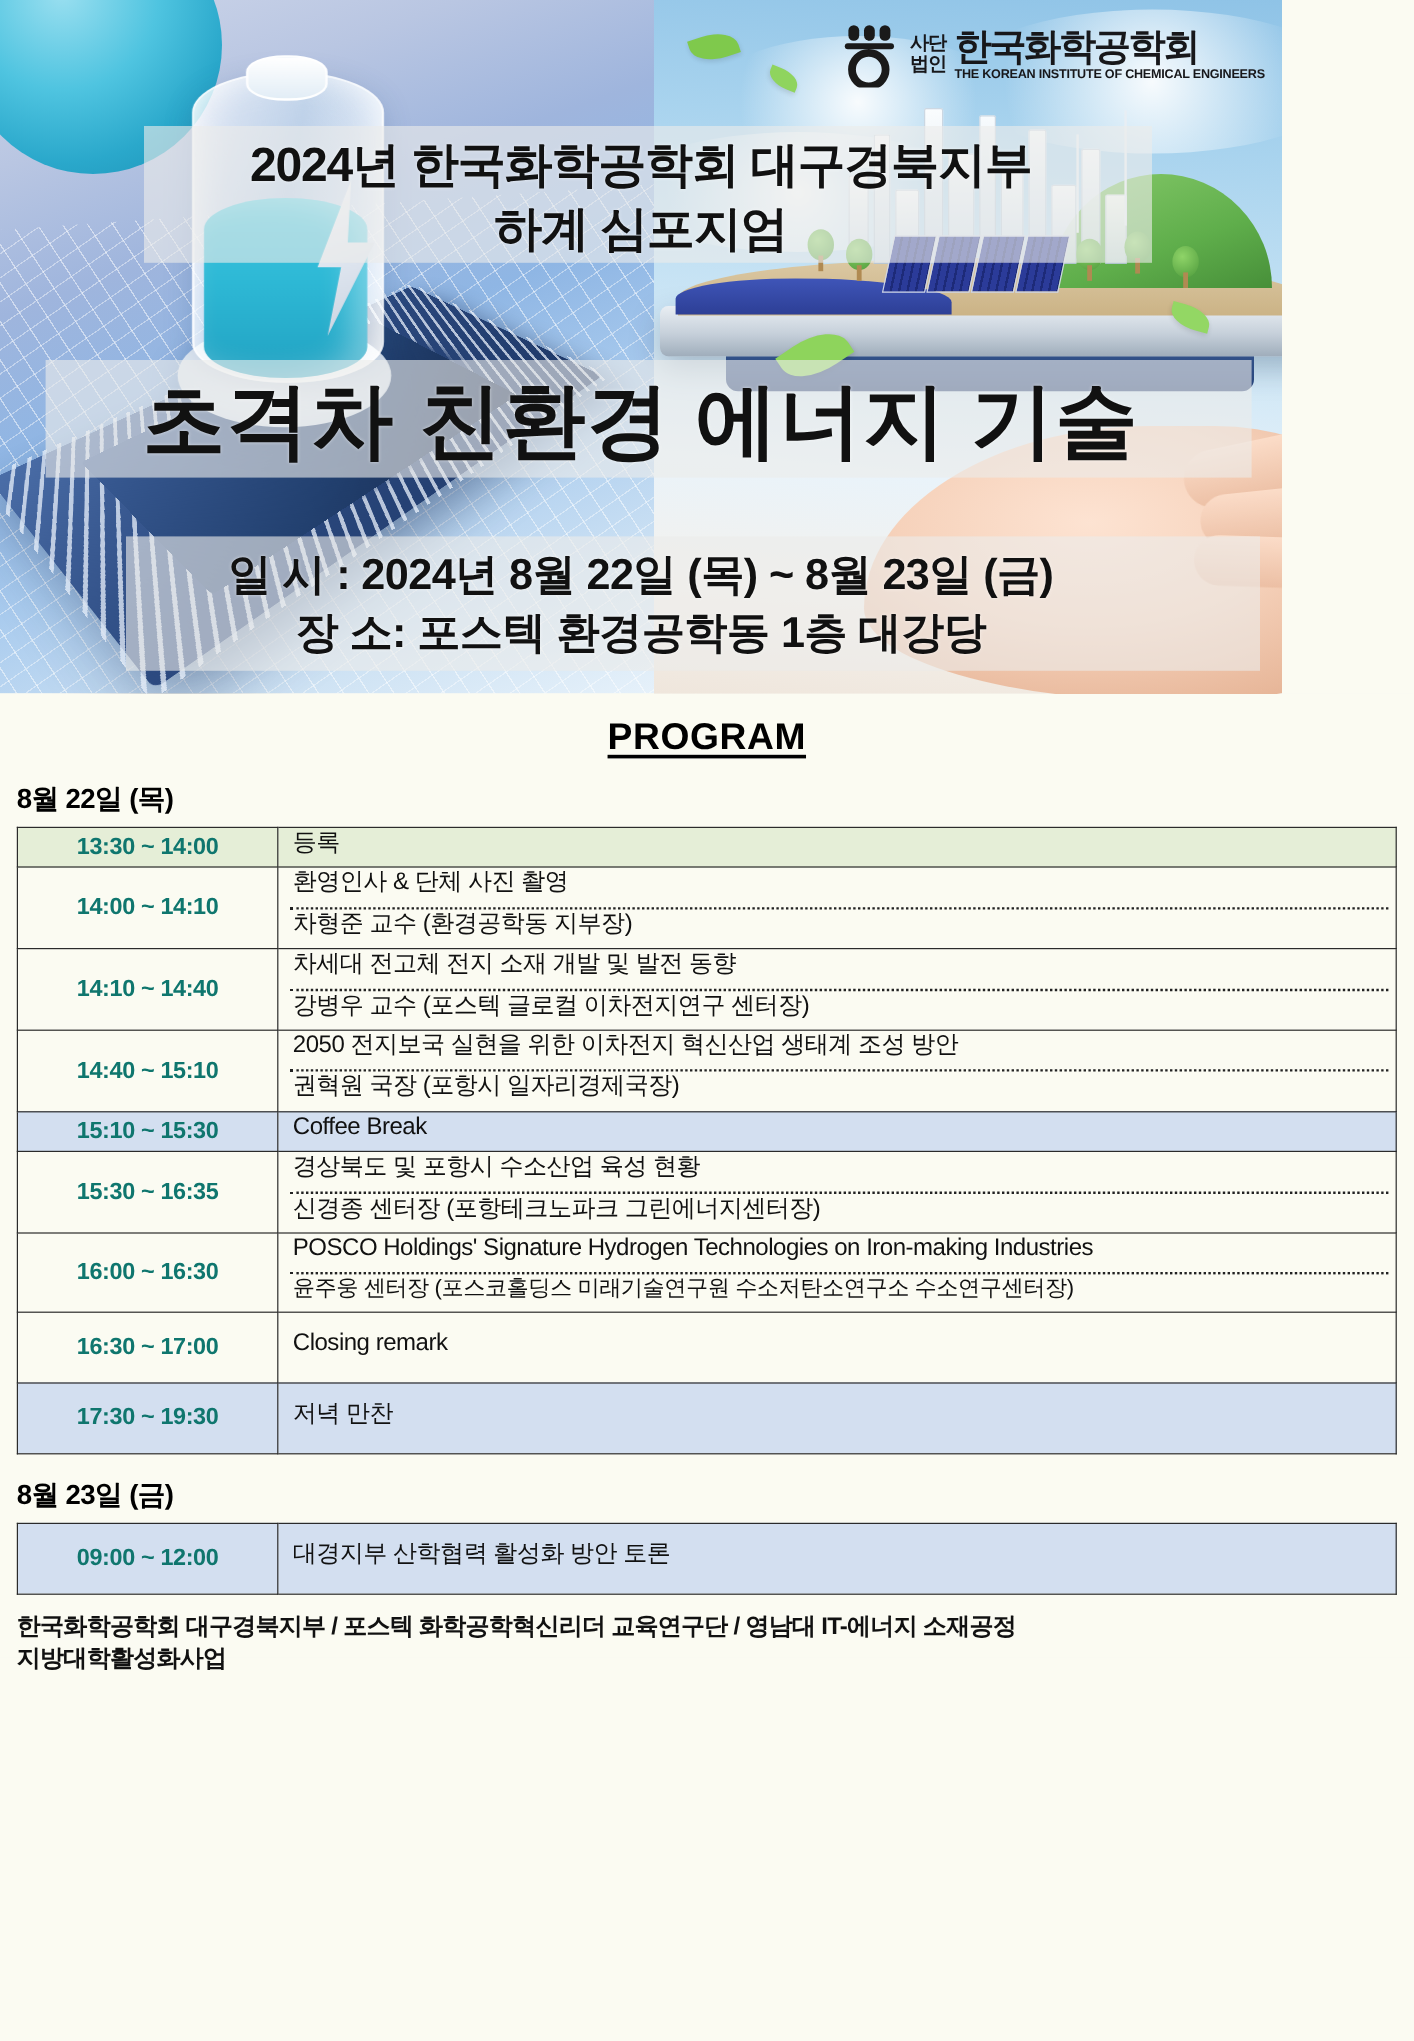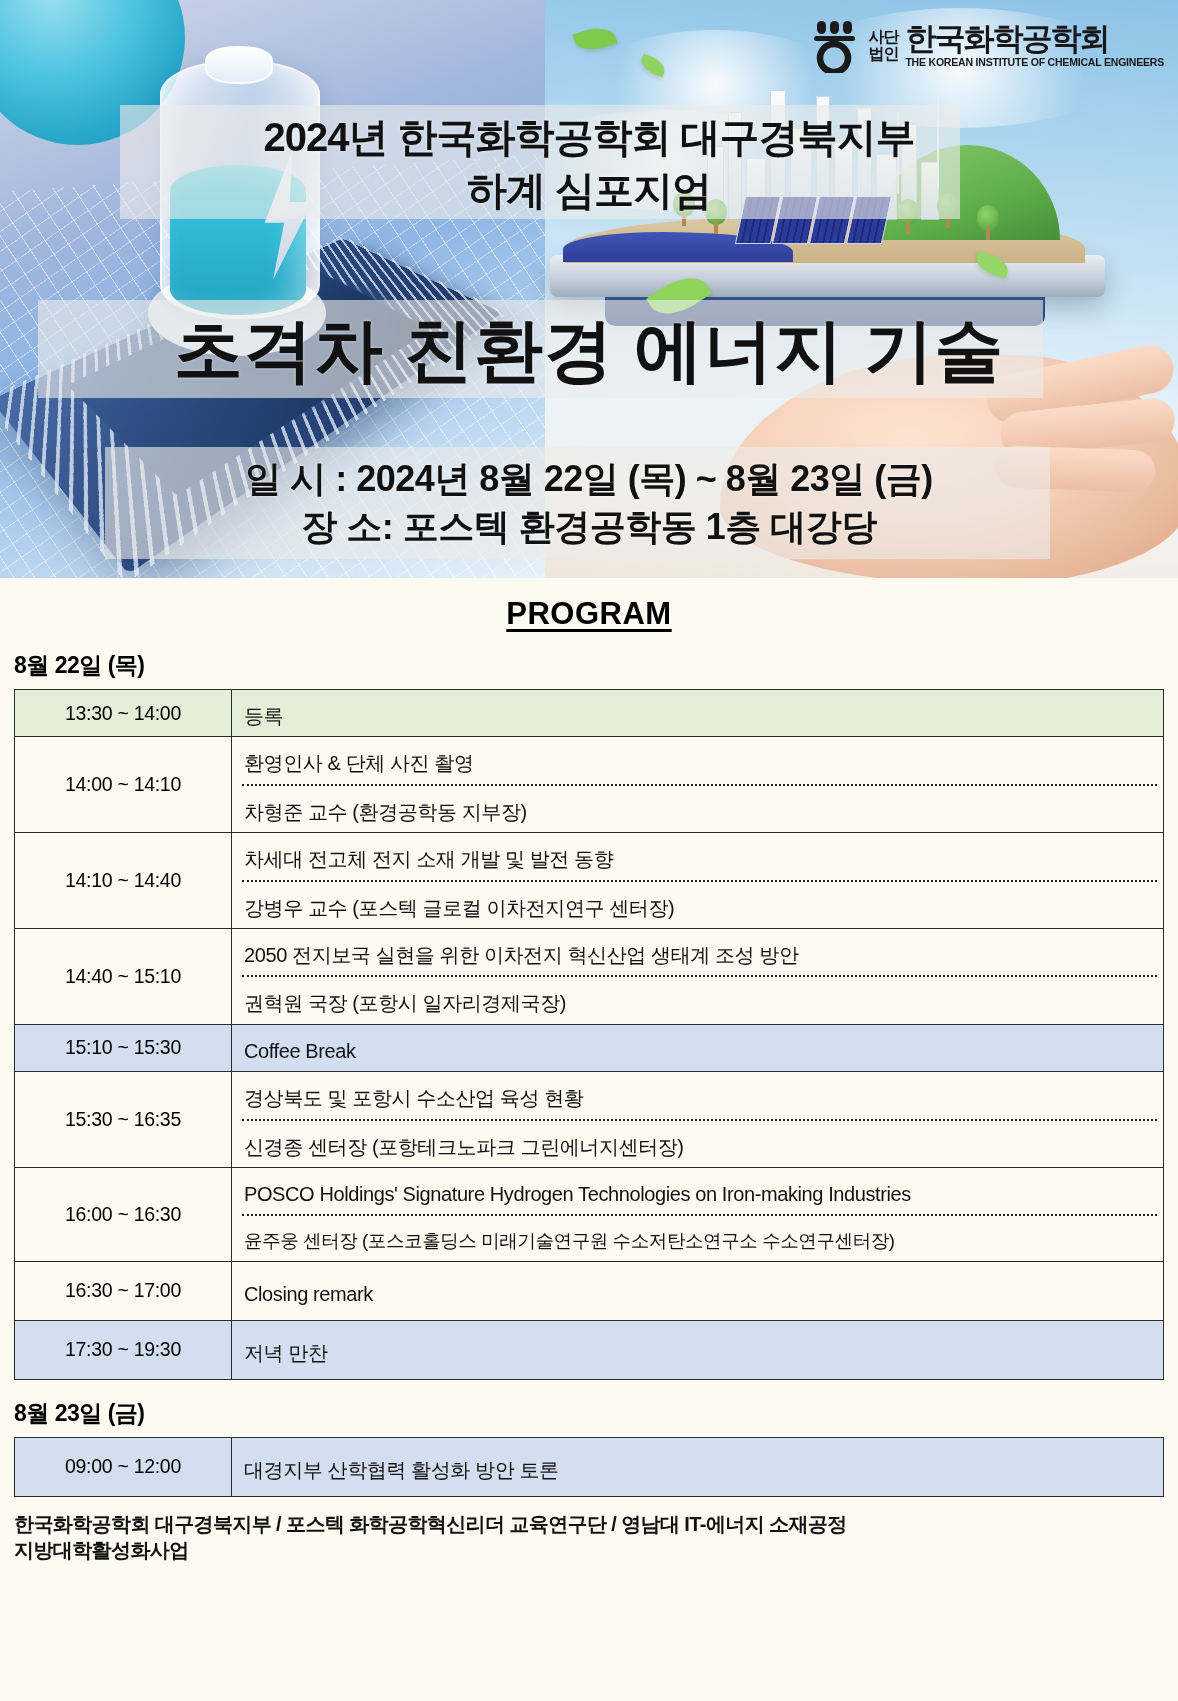--- a/index.html
+++ b/index.html
@@ -8,21 +8,21 @@
     width:1178px;height:1701px;
     background:#fbfbf2;
     font-family:"Liberation Sans","DejaVu Sans",sans-serif;
     overflow:hidden;
     position:relative;
   }
 
   
   .hero{
     position:relative;
-    width:1178px;height:578px;
+    width:1068px;height:578px;
     overflow:hidden;
   }
   
   .hero-left{
     position:absolute;left:0;top:0;width:545px;height:578px;
     background:
       linear-gradient(160deg,#cfd7ea 0%,#b9c6e2 18%,#9fb5dd 34%,#8fb6e4 50%,#a9cbee 66%,#cfe3f4 86%,#e6f1fa 100%);
   }
   
   .grid-tex{
@@ -219,26 +219,26 @@
   table.sched{
     border-collapse:collapse;width:1150px;margin:0 14px;table-layout:fixed;
   }
   table.sched td{
     border:1px solid #2b2b2b;
     vertical-align:middle;
     padding:0;
   }
   td.time{
     width:216px;text-align:center;
-    font-size:19.5px;font-weight:normal;color:#000000;letter-spacing:-.3px;
+    font-size:19.5px;font-weight:bold;color:#0f766e;letter-spacing:-.3px;
     white-space:nowrap;
   }
   td.body{padding:0;}
   .cell{
-    font-size:20px;color:#111;padding:14px 0 8px 12px;letter-spacing:-.4px;
+    font-size:20px;color:#111;padding:0 0 8px 12px;letter-spacing:-.4px;
     line-height:1.22;
   }
   .cell.small{font-size:18.5px;}
   .sep{
     border-top:2.5px dotted #222;margin:0 6px 0 10px;height:0;
   }
   tr.green td{background:#e5eed7;}
   tr.blue  td{background:#d3dff0;}
   tr.tall td{height:58px;}
   .footer{

